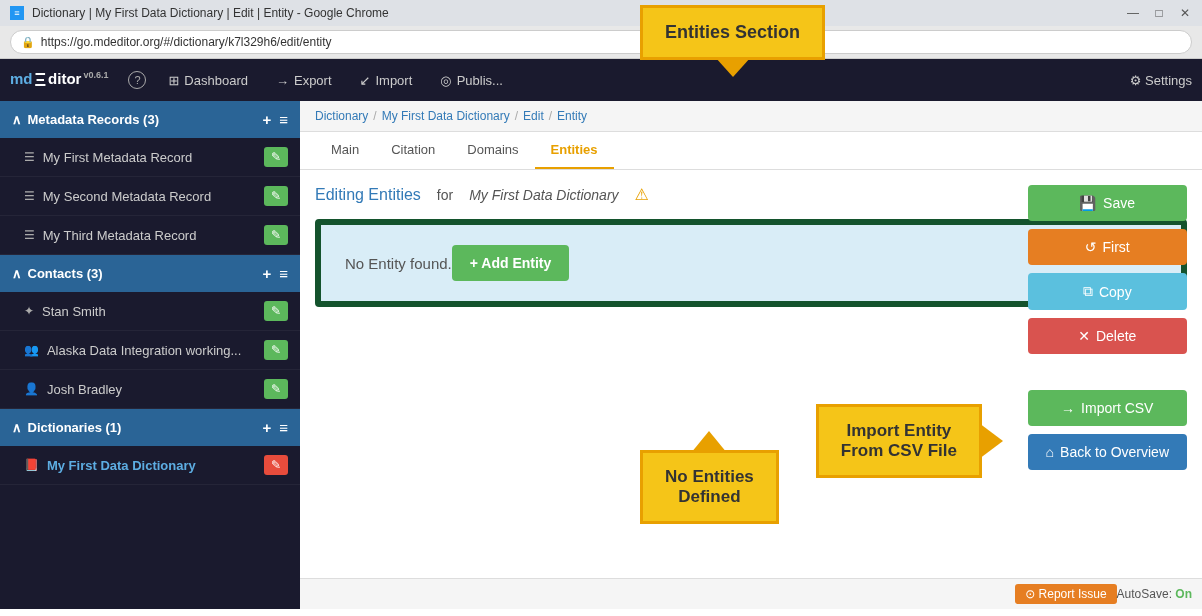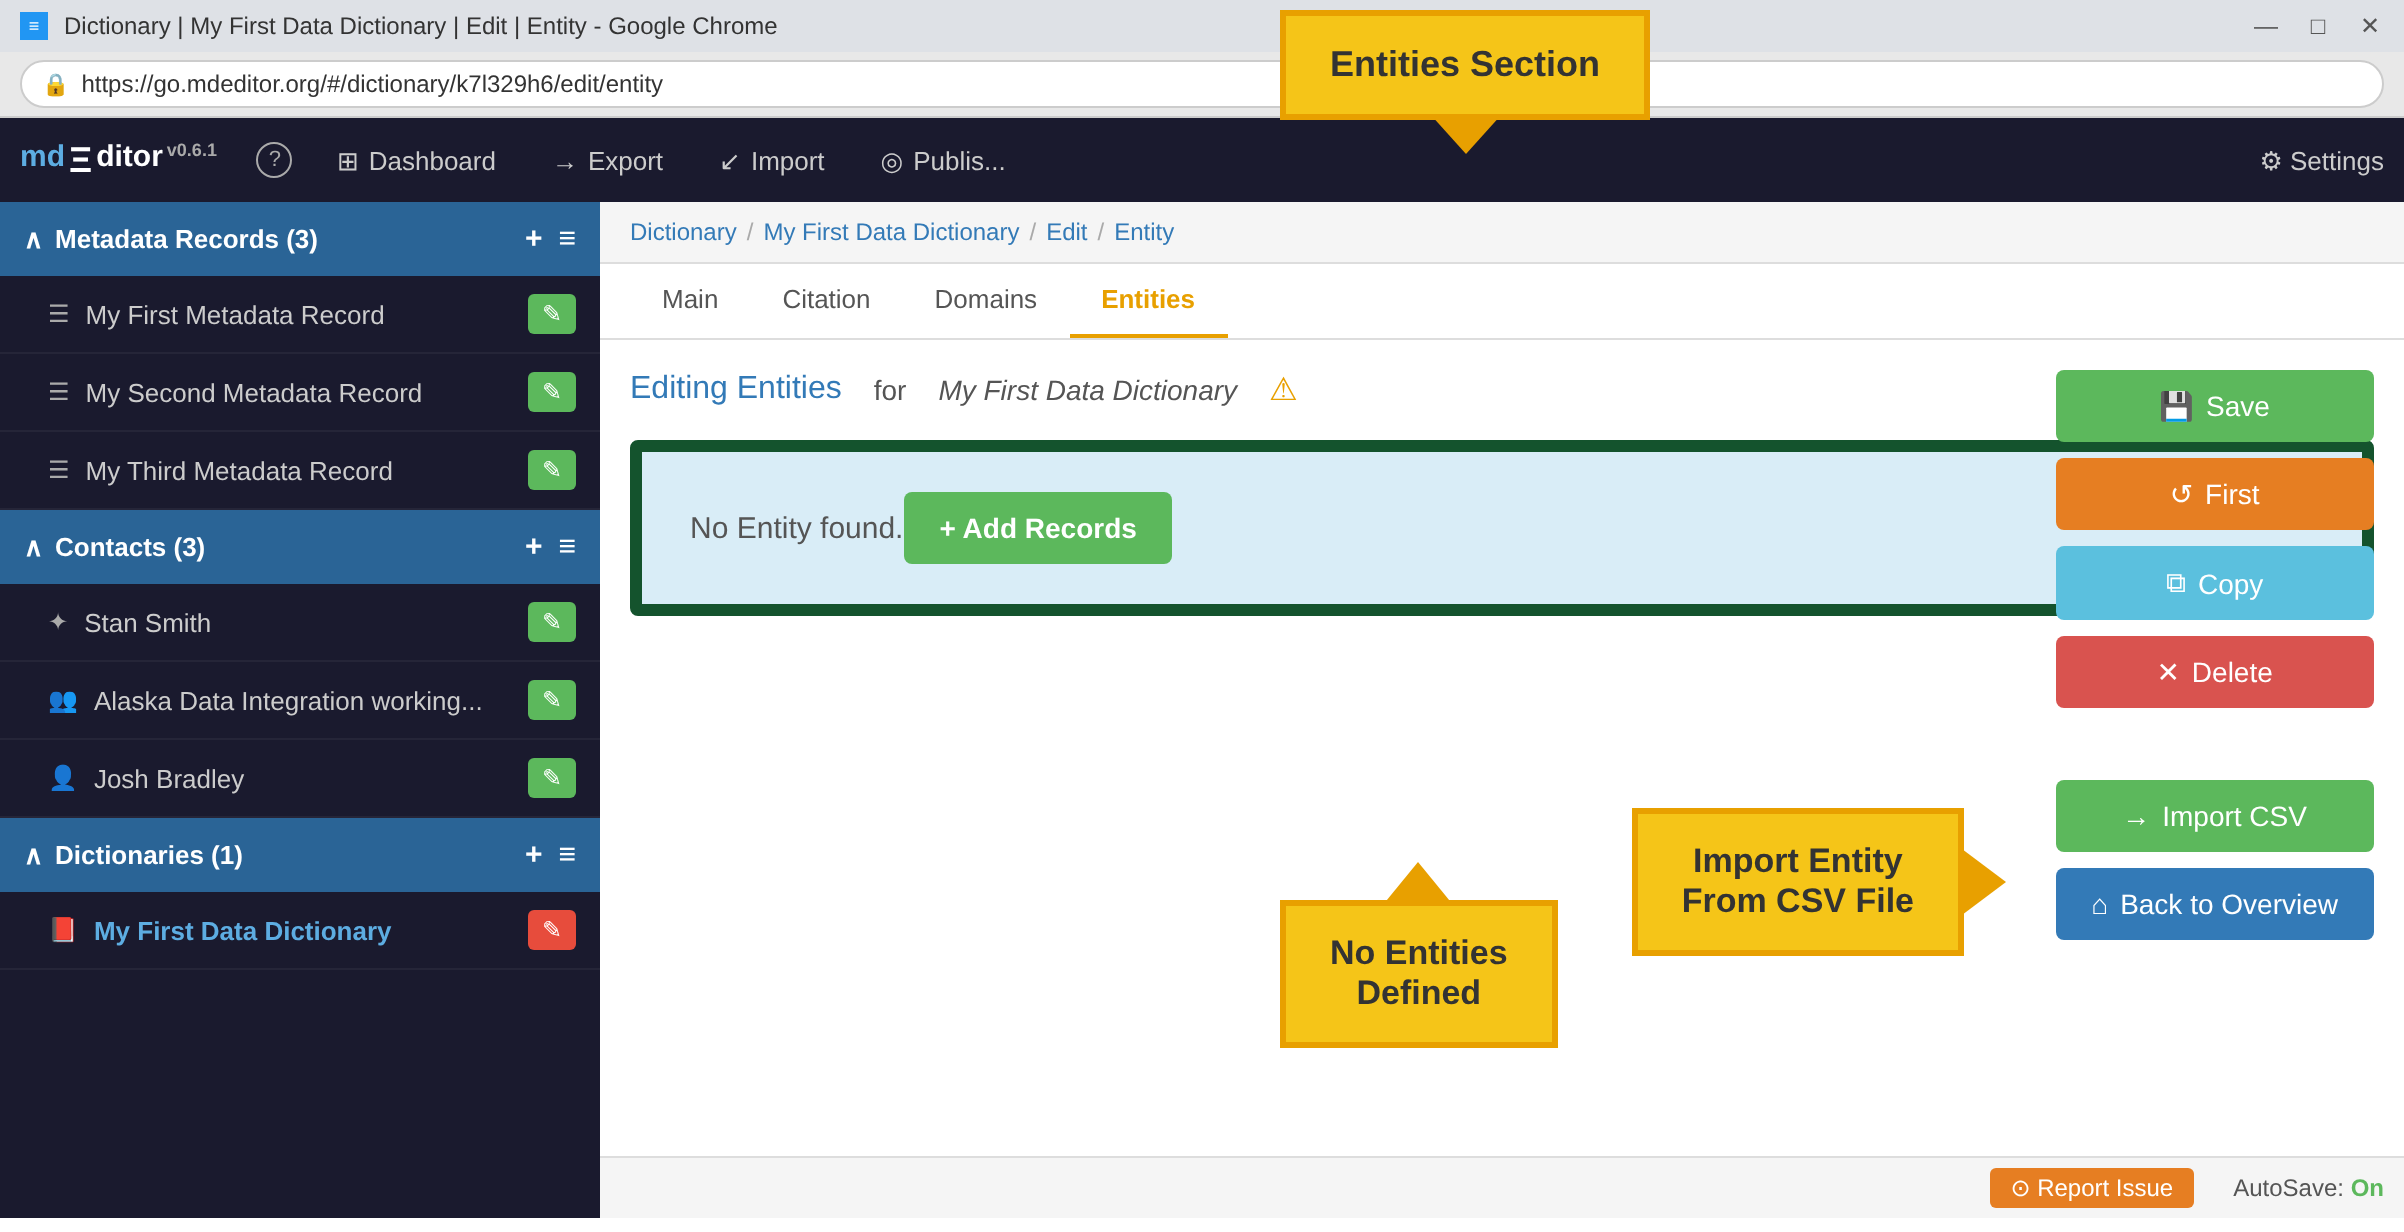--- a/index.html
+++ b/index.html
@@ -73,21 +73,21 @@
     .action-buttons { position: absolute; right: 15px; top: 15px; display: flex; flex-direction: column; gap: 8px; }
     .action-btn { color: white; border: none; padding: 10px 18px; font-size: 14px; cursor: pointer; border-radius: 4px; display: flex; align-items: center; gap: 6px; min-width: 100px; justify-content: center; }
     .btn-save { background: #5cb85c; }
     .btn-cancel { background: #e67e22; }
     .btn-copy { background: #5bc0de; }
     .btn-delete { background: #d9534f; }
     .btn-import { background: #5cb85c; }
     .btn-back { background: #337ab7; }
 
     
-    .statusbar { background: #f5f5f5; border-top: 1px solid #ddd; padding: 5px 10px; display: flex; align-items: center; justify-content: flex-end; gap: 20px; font-size: 12px; }
+    .statusbar { background: #f5f5f5; border-top: 1px solid #ddd; padding: 5px 10px; display: flex; align-items: center; justify-content: flex-end; font-size: 12px; }
     .report-issue { background: #e67e22; color: white; padding: 3px 10px; border-radius: 3px; cursor: pointer; display: flex; align-items: center; gap: 4px; }
     .autosave { color: #555; }
     .autosave-on { color: #5cb85c; font-weight: bold; }
 
     
     .callout-entities { position: fixed; top: 5px; left: 640px; background: #f5c518; border: 3px solid #e8a000; padding: 14px 22px; font-size: 18px; font-weight: bold; color: #333; z-index: 100; }
     .callout-entities::after { content: ''; position: absolute; bottom: -20px; left: 50%; transform: translateX(-50%); border-width: 20px 18px 0 18px; border-style: solid; border-color: #e8a000 transparent transparent transparent; }
 
     .callout-no-entities { position: absolute; left: 340px; top: 280px; background: #f5c518; border: 3px solid #e8a000; padding: 14px 22px; font-size: 17px; font-weight: bold; color: #333; text-align: center; z-index: 100; }
     .callout-no-entities::before { content: ''; position: absolute; top: -22px; left: 50%; transform: translateX(-50%); border-width: 0 18px 22px 18px; border-style: solid; border-color: transparent transparent #e8a000 transparent; }
@@ -221,21 +221,21 @@
       <div class="edit-area" style="position:relative;">
         <div class="editing-title">
           <span style="color:#337ab7;font-size:16px;">Editing Entities</span>
           <span style="color:#555;font-size:14px;">for</span>
           <em>My First Data Dictionary</em>
           <span class="warning-icon">⚠</span>
         </div>
 
         <div class="no-entity-box">
           <span class="no-entity-text">No Entity found.</span>
-          <button class="add-entity-btn">+ Add Records</button>
+          <button class="add-entity-btn">+ Add Entity</button>
         </div>
 
         <div class="action-buttons">
           <button class="action-btn btn-save">
             <span>💾</span>
             <span>Save</span>
           </button>
           <button class="action-btn btn-cancel">
             <span>↺</span>
             <span>First</span>

